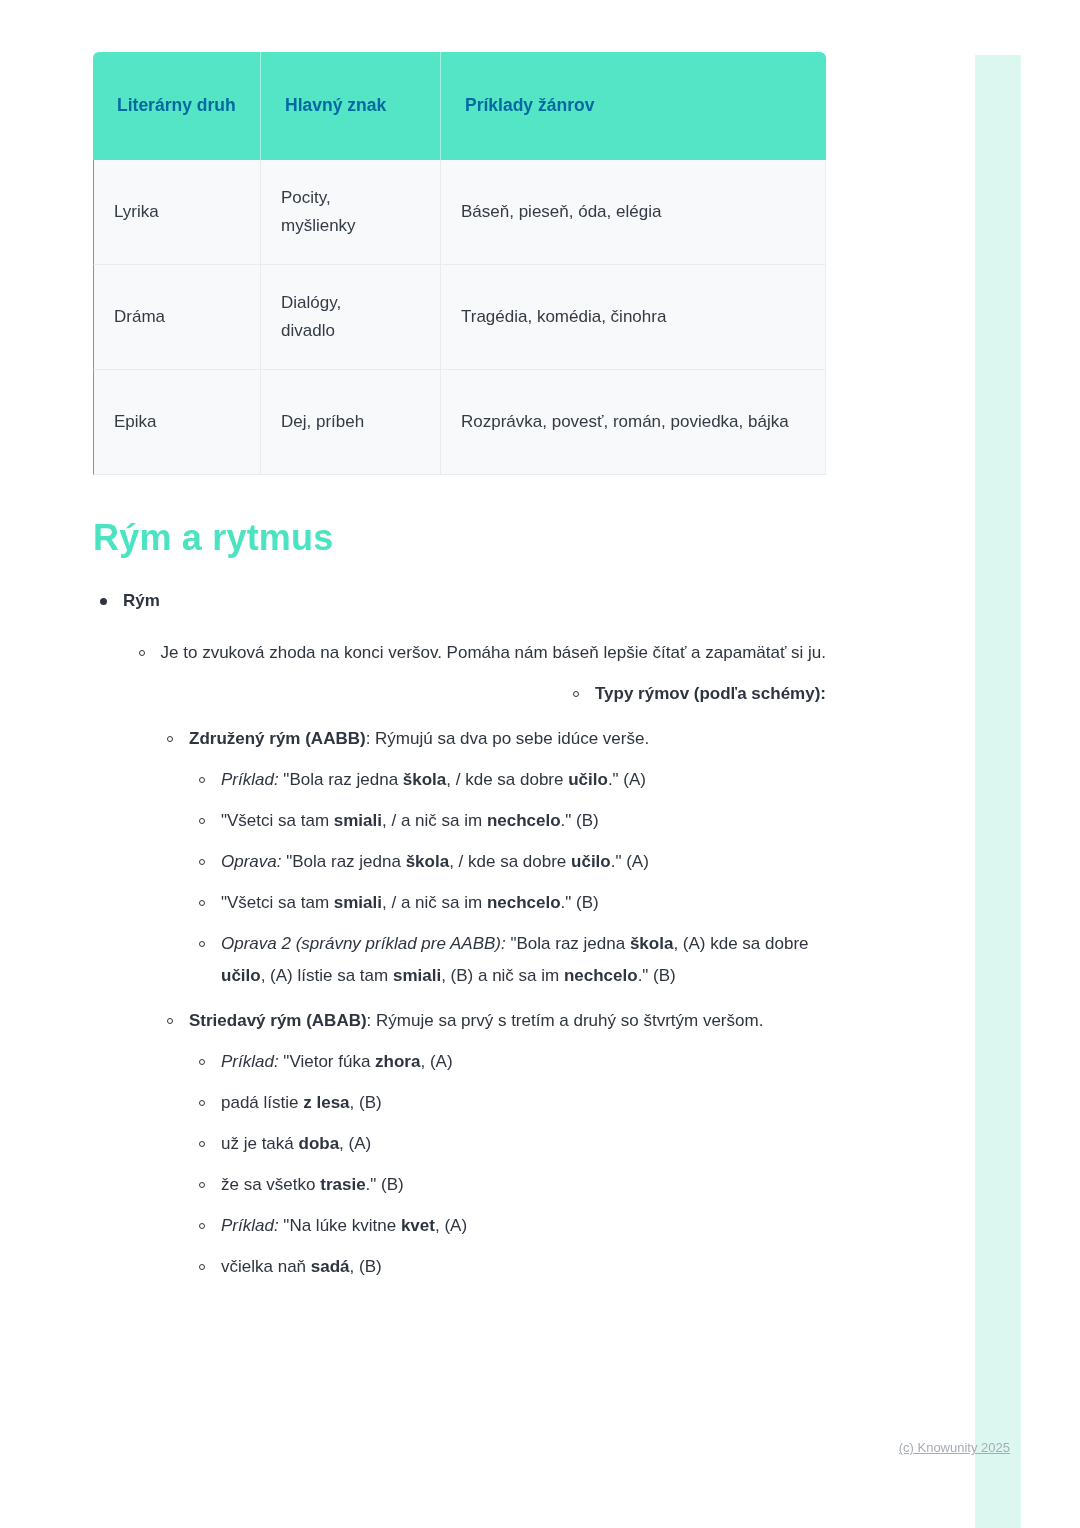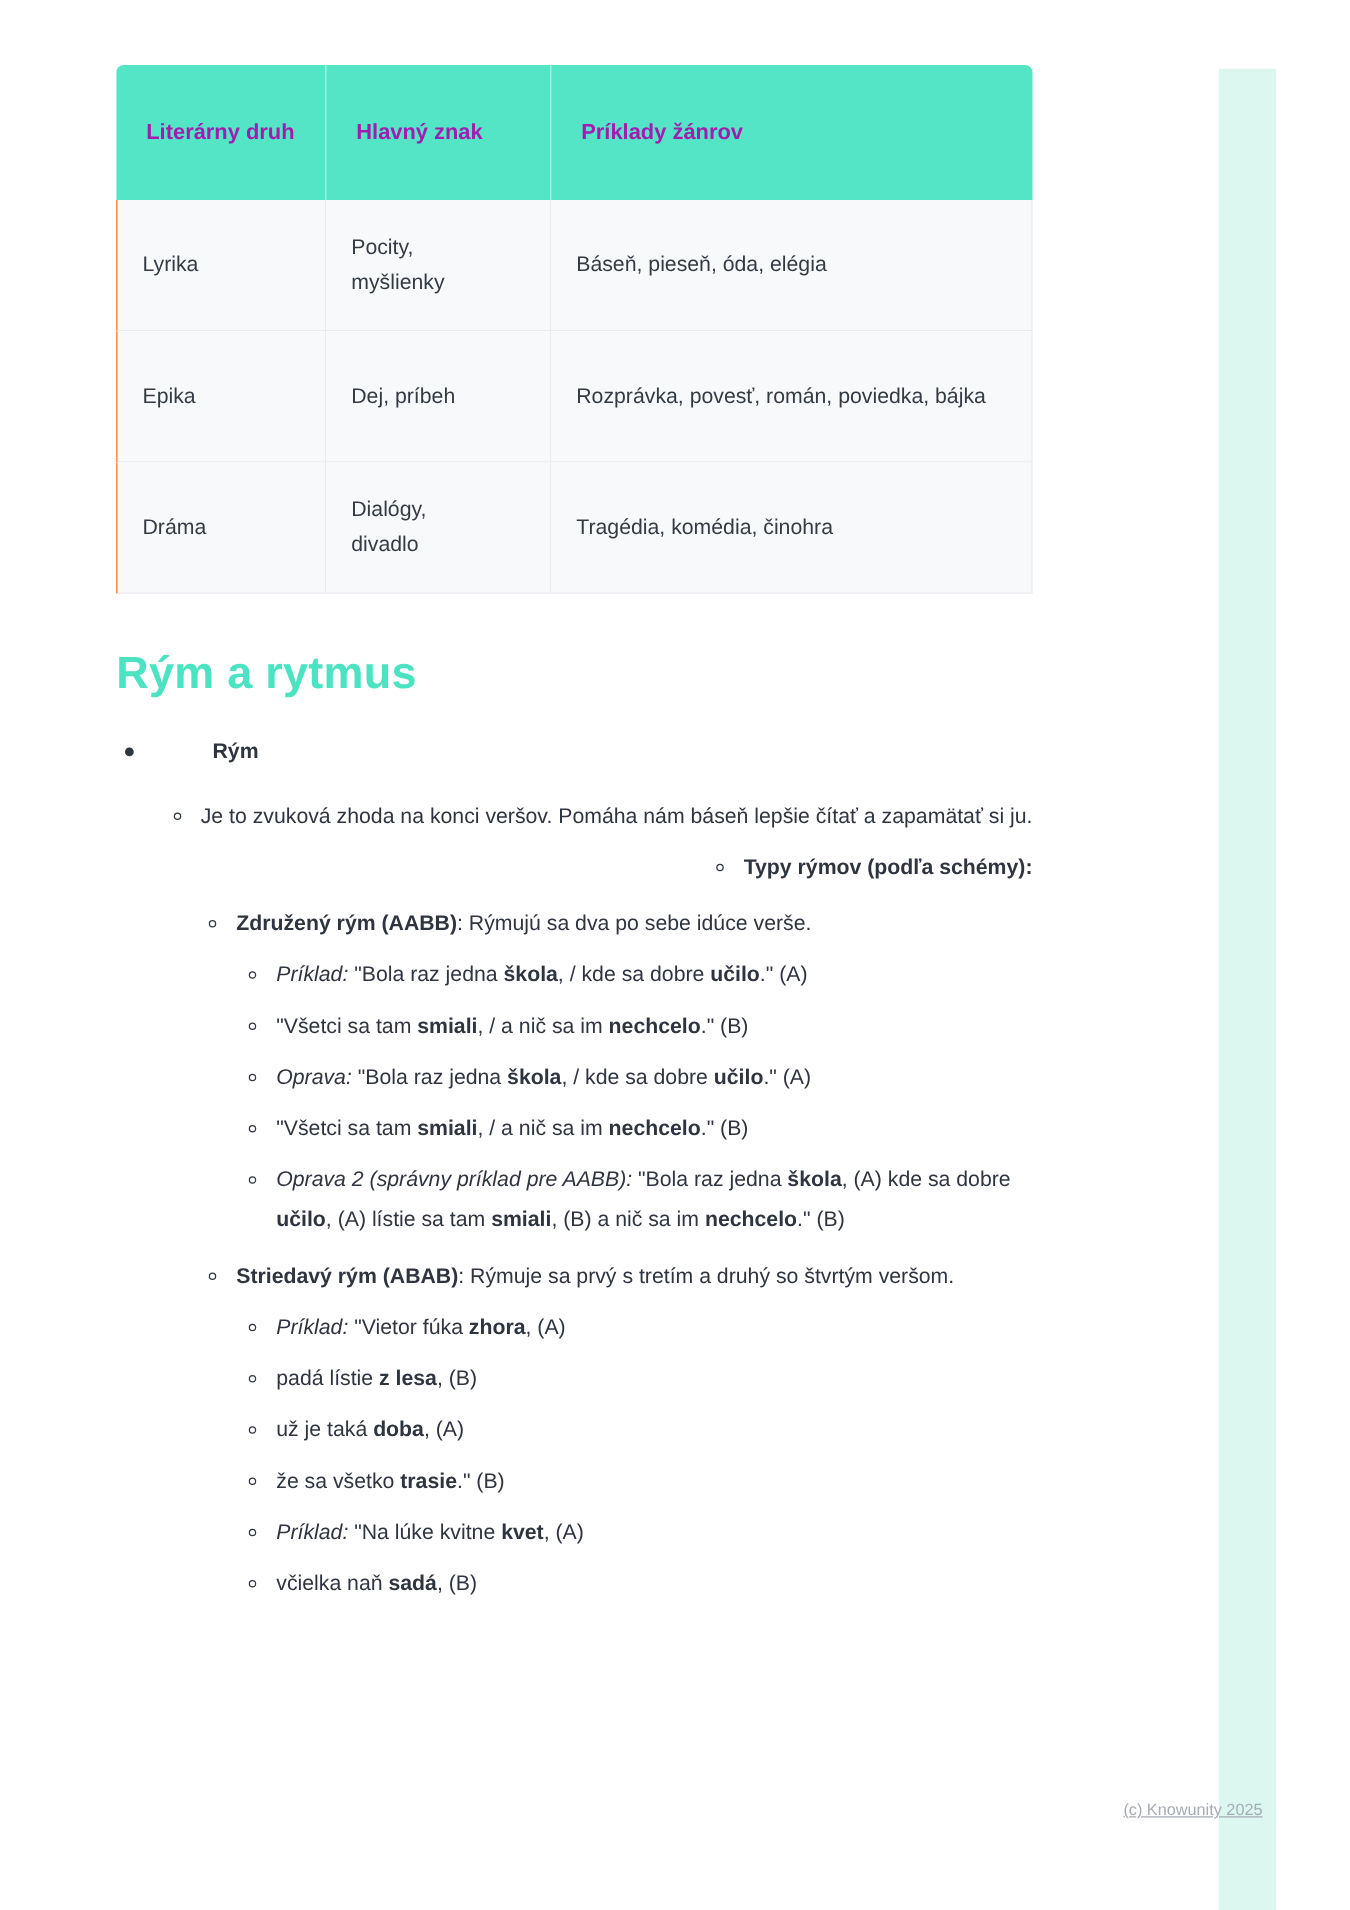--- a/index.html
+++ b/index.html
@@ -27,21 +27,21 @@
     border-collapse:separate;
     border-spacing:0;
     table-layout:fixed;
     font-size:17px;
   }
   table.genres-table col.c1 { width:168px; }
   table.genres-table col.c2 { width:180px; }
   table.genres-table col.c3 { width:385px; }
   table.genres-table th {
     background:#54e5c6;
-    color:#a21caf;
+    color:#0369a1;
     font-weight:700;
     font-size:17.5px;
     text-align:left;
     vertical-align:middle;
     height:108px;
     padding:0 24px;
     line-height:1.7;
     border-right:1px solid rgba(255,255,255,0.45);
   }
   table.genres-table th:first-child { border-top-left-radius:6px; }
@@ -76,21 +76,21 @@
     width:7px; height:7px;
     border-radius:50%;
     margin:13px 16px 0 0;
   }
   .l1 .bullet { background:#2f3540; }
   .l2 .bullet, .l3 .bullet, .l4 .bullet {
     width:6px; height:6px;
     background:transparent;
     border:1.5px solid #2f3540;
   }
-  .l1 { padding-left:7px;  margin-bottom:20px;gap:47px; }
+  .l1 { padding-left:7px;  margin-bottom:20px; }
   .l2 { padding-left:42px;justify-content:flex-end; }
   .l3 { padding-left:74px; margin-top:13px; }
   .l4 { padding-left:106px; }
   .seg-b { font-weight:700; }
   .seg-i { font-style:italic; }
   .footer {
     position:absolute;
     top:1440px; right:70px;
     font-size:13px;
     color:#a6acb3;
@@ -119,30 +119,30 @@
           </tr>
       </thead>
       <tbody id="tbody">
           <tr>
             <td>Lyrika</td>
             <td>Pocity,
 myšlienky</td>
             <td>Báseň, pieseň, óda, elégia</td>
           </tr>
           <tr>
-            <td>Epika</td>
-            <td>Dej, príbeh</td>
-            <td>Rozprávka, povesť, román, poviedka, bájka</td>
-          </tr>
-          <tr>
             <td>Dráma</td>
             <td>Dialógy,
 divadlo</td>
             <td>Tragédia, komédia, činohra</td>
           </tr>
+          <tr>
+            <td>Epika</td>
+            <td>Dej, príbeh</td>
+            <td>Rozprávka, povesť, román, poviedka, bájka</td>
+          </tr>
         </tbody>
     </table>
 
     <h1 class="heading">Rým a rytmus</h1>
 
     <div class="list" id="list">
         <div class="item l1">
           <span class="bullet"></span>
           <span class="text"><span class="seg-b">Rým</span></span>
         </div>

